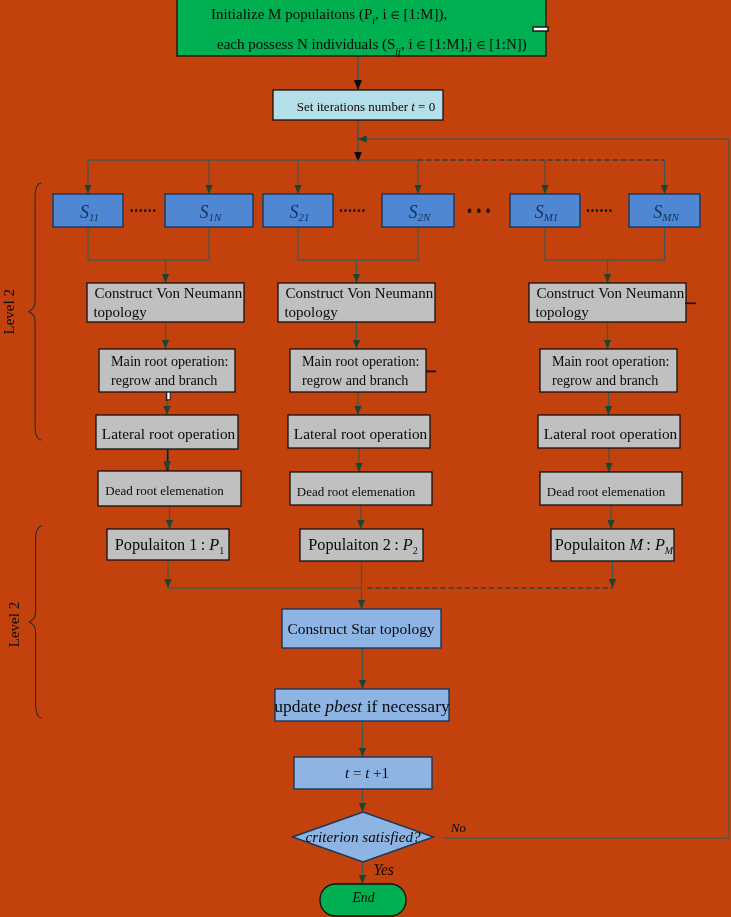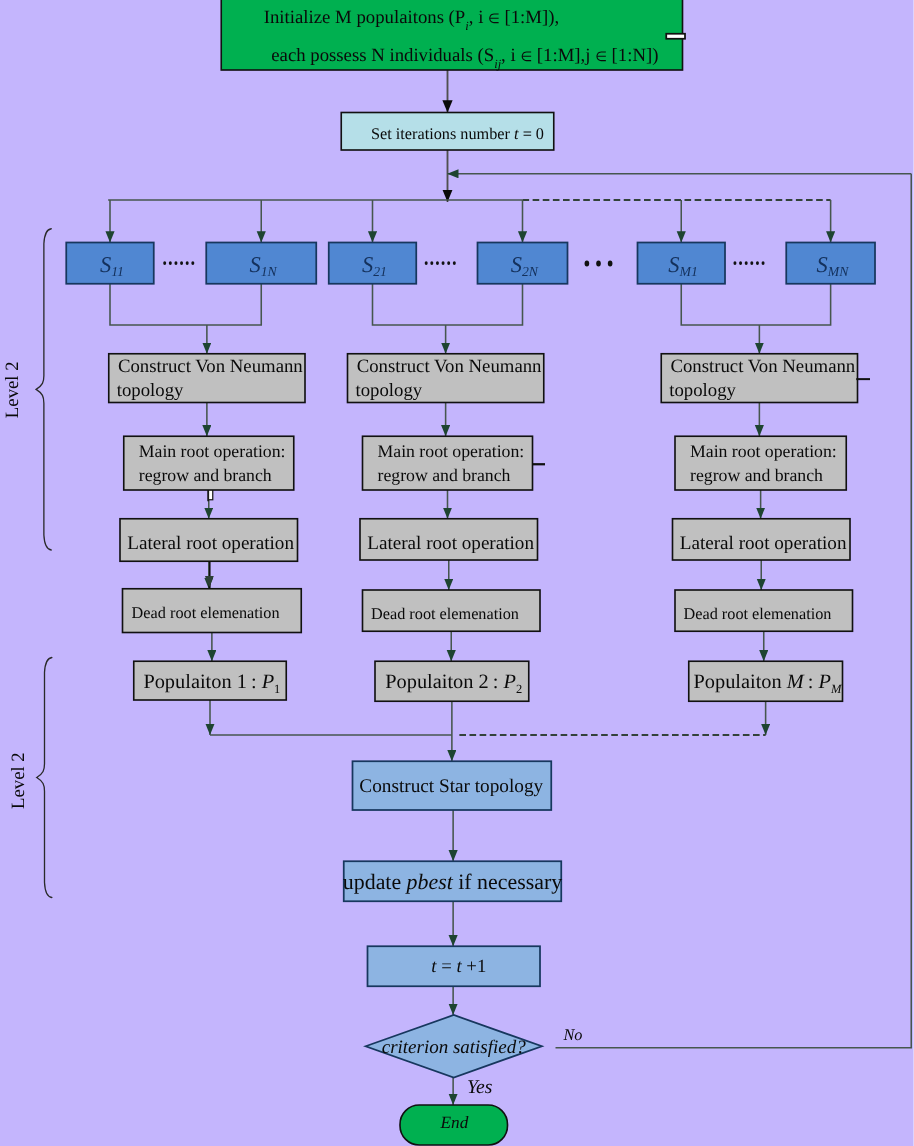--- a/index.html
+++ b/index.html
@@ -1,17 +1,17 @@
 <!DOCTYPE html>
 <html><head>
 <meta charset="utf-8">
 <style>
   html,body{margin:0;padding:0;background:#ffffff;}
   body{width:731px;height:917px;overflow:hidden;font-family:"Liberation Serif",serif;}
-  #stage{position:relative;width:731px;height:917px;background:#c4b5fd;}
+  #stage{position:relative;width:731px;height:917px;background:#c2410c;}
   svg#chart{position:absolute;left:0;top:0;display:block;}
   .bx{stroke:#111111;stroke-width:1.3;}
   .bxblue{stroke:#17375e;stroke-width:1.4;}
   .ln{stroke:#46564e;stroke-width:1.25;fill:none;}
   .lnd{stroke:#33423a;stroke-width:1.5;fill:none;}
   .lnb{stroke:#111111;stroke-width:1.3;fill:none;}
   .lnk{stroke:#4f4f4f;stroke-width:1.5;fill:none;}
   text{font-family:"Liberation Serif",serif;fill:#0a0a0a;}
   .t13{font-size:13px;}
   .t15{font-size:15px;}

